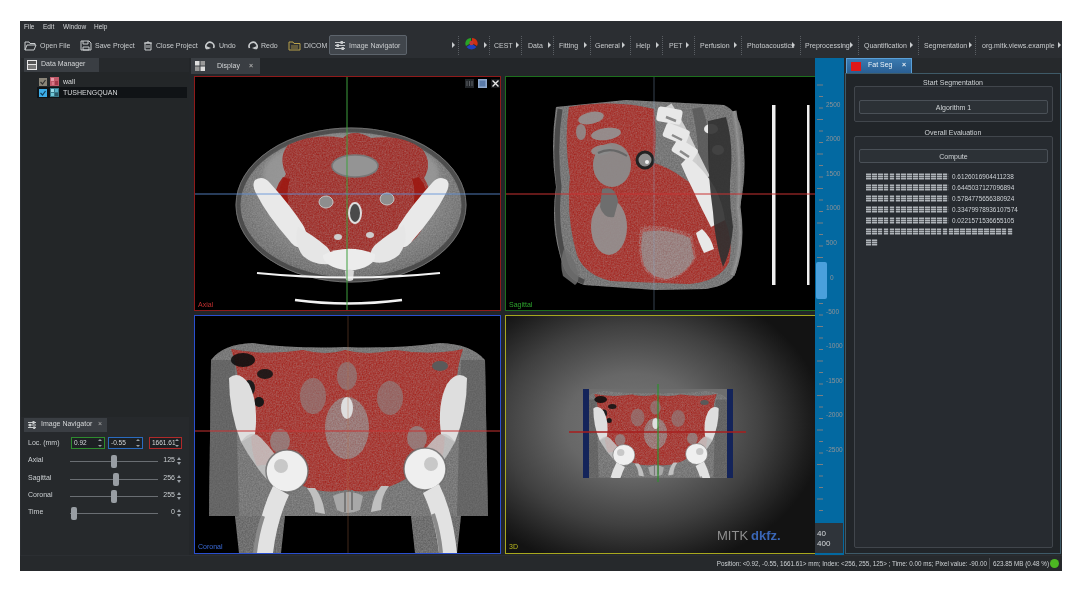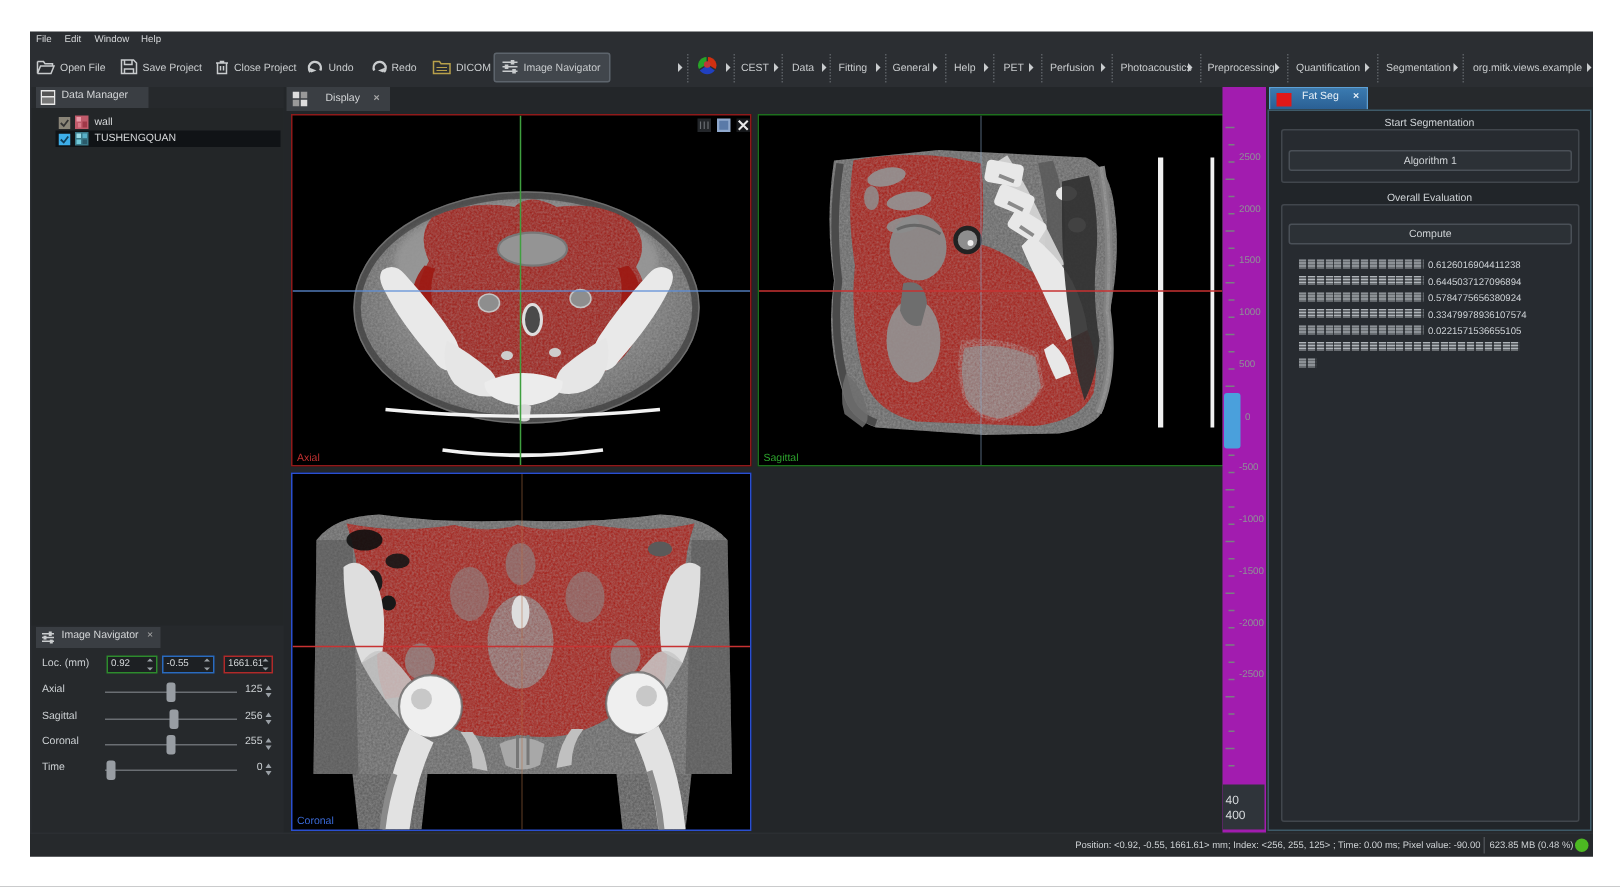--- a/index.html
+++ b/index.html
@@ -384,22 +384,43 @@
           <path d="M112 172 Q120 182 120 196 L130 198 Q128 182 120 172 Z" fill="#c0c0c0"></path>
           <path d="M194 170 Q186 180 186 194 L176 196 Q178 180 186 170 Z" fill="#c0c0c0"></path>
           <path d="M138 180 Q154 172 168 180 L165 194 Q152 200 142 194 Z" fill="#a8a8a8"></path>
           <path d="M150 174 L150 196 M157 174 L157 194" stroke="#777" stroke-width="2"></path>
         </g>
         <line x1="153" y1="0" x2="153" y2="237" stroke="#b8744a" stroke-width="0.8" opacity="0.45"></line>
         <line x1="0" y1="115" x2="305" y2="115" stroke="#c83232" stroke-width="1"></line>
         <text x="3" y="233" fill="#3a6ad8" font-size="7" font-family="Liberation Sans, sans-serif">Coronal</text>
       </svg>
     </div>
-  </div>
-  <div id="lwstrip" style="position:absolute; left:795px; top:37px; width:29px; height:497px; background:#a21caf;">
+    <div class="vp" style="left:316px; top:257px; width:311px; height:239px; border:1px solid #a8a81e;">
+      <svg width="309" height="237" viewBox="0 0 309 237">
+        <defs>
+            <clipPath id="quadclip">
+              <rect x="77" y="73" width="150" height="89"></rect>
+            </clipPath>
+          </defs>
+        <rect x="0" y="0" width="309" height="237" fill="url(#bg3d)"></rect>
+        <g clip-path="url(#quadclip)">
+          <rect x="77" y="73" width="150" height="89" fill="#6e6e6e"></rect>
+          <use href="#coranat" transform="translate(69.4,61.5) scale(0.527,0.5)"></use>
+          <rect x="77" y="73" width="6" height="89" fill="#14245a"></rect>
+          <rect x="221" y="73" width="6" height="89" fill="#14245a"></rect>
+        </g>
+        <line x1="63" y1="116" x2="240" y2="116" stroke="#a81e1e" stroke-width="1.4"></line>
+        <line x1="152" y1="68" x2="152" y2="166" stroke="#2d8f2d" stroke-width="1.2"></line>
+        <text x="211" y="224" fill="#8f8f8f" font-size="13" font-family="Liberation Sans, sans-serif">MITK</text>
+        <text x="245" y="224" fill="#3a66b5" font-size="13" font-weight="bold" font-family="Liberation Sans, sans-serif">dkfz.</text>
+        <text x="3" y="233" fill="#b8b81e" font-size="7" font-family="Liberation Sans, sans-serif">3D</text>
+      </svg>
+    </div>
+  </div>
+  <div id="lwstrip" style="position:absolute; left:795px; top:37px; width:29px; height:497px; background:#0369a1;">
     <svg width="29" height="497" viewBox="0 0 29 497" style="position:absolute;left:0;top:0">
       <g stroke="#7a7e82" stroke-width="1">
 
         <line x1="2" y1="27" x2="8" y2="27"></line>
           <line x1="4" y1="38.5" x2="8" y2="38.5"></line>
           <line x1="4" y1="50" x2="8" y2="50"></line>
         <line x1="2" y1="61.5" x2="8" y2="61.5"></line>
           <line x1="4" y1="73" x2="8" y2="73"></line>
           <line x1="4" y1="84.5" x2="8" y2="84.5"></line>
         <line x1="2" y1="96" x2="8" y2="96"></line>

